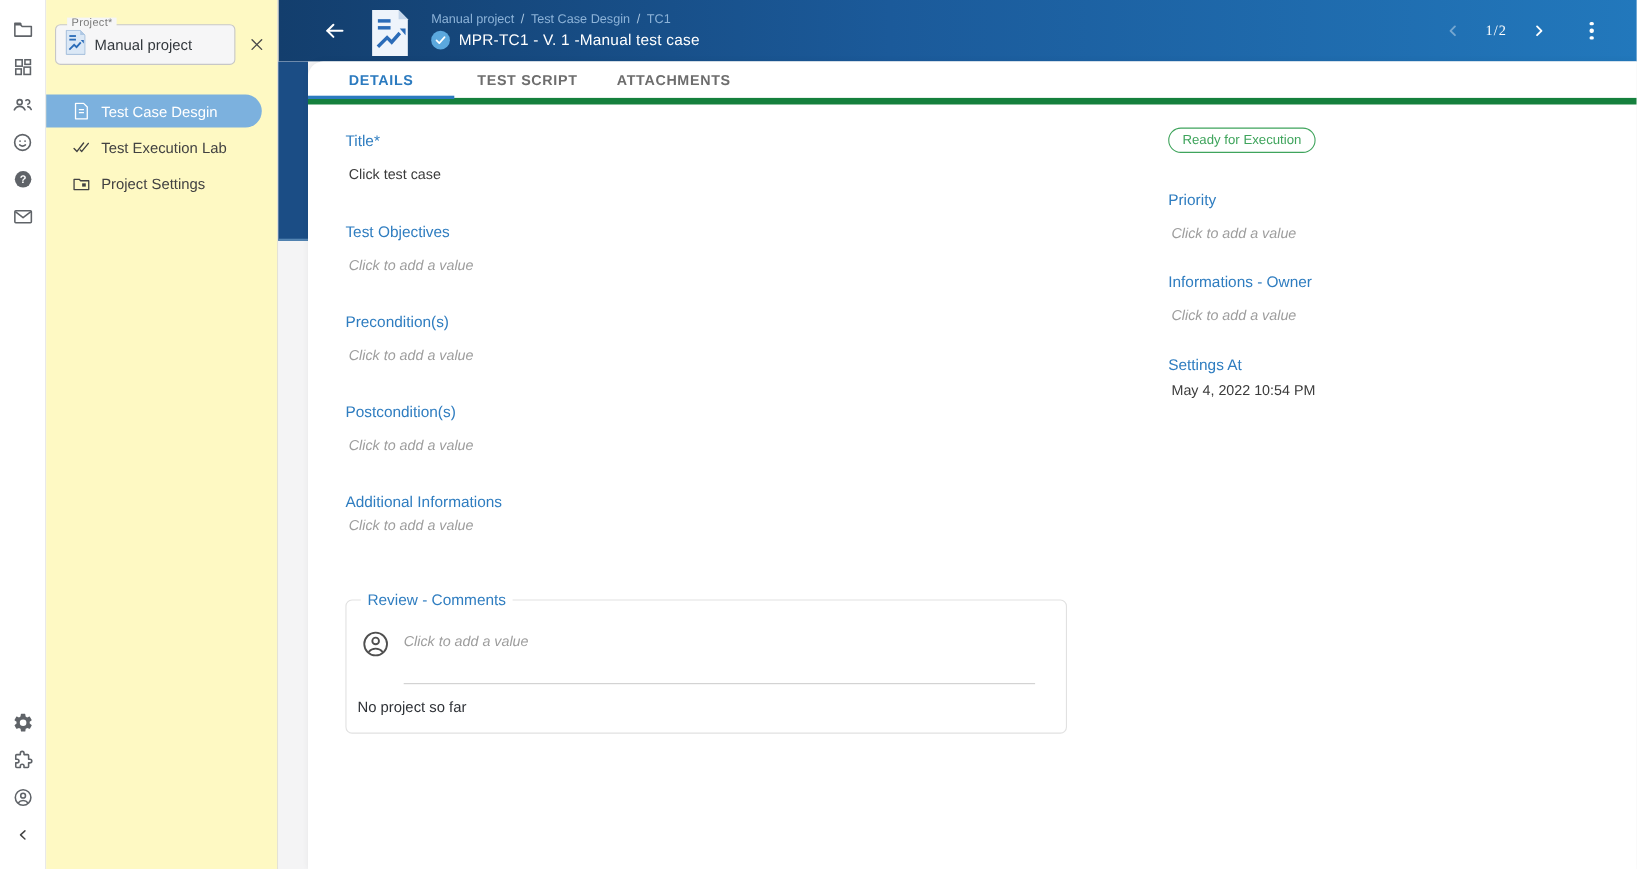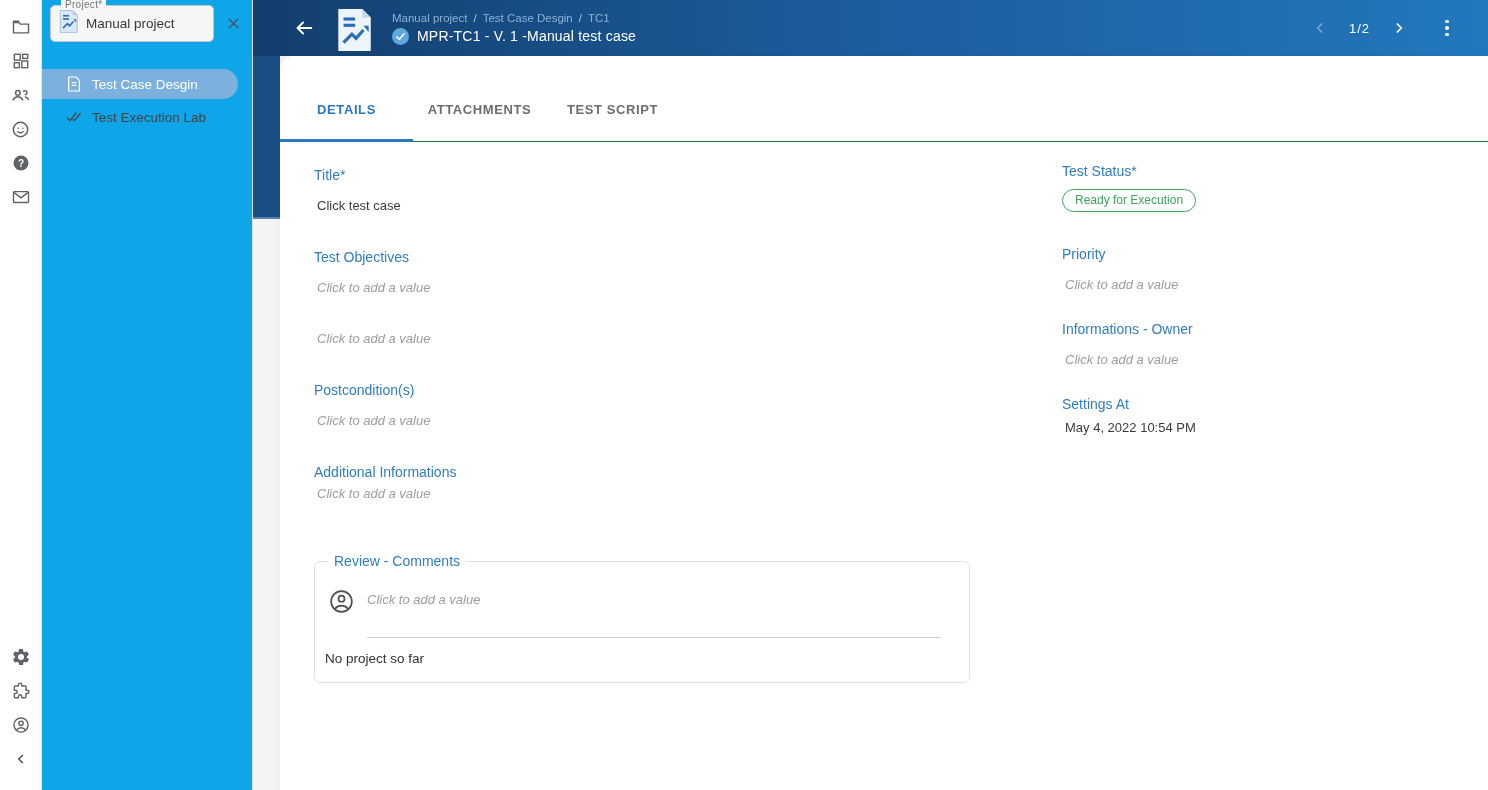--- a/index.html
+++ b/index.html
@@ -6,21 +6,21 @@
   html,body { width:1488px; height:790px; overflow:hidden; font-family:"Liberation Sans", sans-serif; background:#fff; }
   .app { display:flex; width:1488px; height:790px; }
 
   
   .rail { width:42px; background:#fff; border-right:1px solid #e7e7e7; display:flex; flex-direction:column; align-items:center; padding:14px 0 10px; flex-shrink:0; }
   .rail .icon-btn { width:26px; height:26px; margin-bottom:8px; display:flex; align-items:center; justify-content:center; color:#5f6368; cursor:pointer; }
   .rail .spacer { flex:1; }
   .rail svg { display:block; }
 
   
-  .sidebar { width:211px; background:#0ea5e9; border-right:1px solid #ddd; flex-shrink:0; padding-top:5px; position:relative; }
+  .sidebar { width:211px; background:#fef9c3; border-right:1px solid #ddd; flex-shrink:0; padding-top:22px; position:relative; }
   .project-row { display:flex; align-items:center; padding:0 6px 0 8px; }
   .project-box { position:relative; flex:1; height:37px; border:1px solid #c7c7c7; border-radius:5px; background:#f6f6f7; display:flex; align-items:center; padding:0 8px; cursor:pointer; }
   .project-box .flabel { position:absolute; top:-7px; left:10px; background:#f6f6f7; padding:0 4px; font-size:10px; color:#7a7a7a; letter-spacing:.3px; }
   .project-box .pval { font-size:13.5px; color:#33383d; margin-left:8px; }
   .close-x { width:26px; height:26px; margin-left:6px; display:flex; align-items:center; justify-content:center; cursor:pointer; color:#4a4a4a; }
   .nav { margin-top:27px; }
   .nav-item { height:30px; display:flex; align-items:center; padding-left:24px; margin-bottom:3px; cursor:pointer; color:#424242; font-size:13.5px; }
   .nav-item .nicon { width:16px; height:16px; margin-right:10px; display:flex; align-items:center; justify-content:center; }
   .nav-item.selected { background:#7cb1de; color:#fff; width:196px; border-radius:0 16px 16px 0; margin-left:0; }
   .nav-item.selected .nicon { color:#fff; }
@@ -30,32 +30,32 @@
   .topbar { height:56px; flex-shrink:0; background:linear-gradient(90deg,#133e6d 0%,#1b5a9a 45%,#2278bc 100%); display:flex; align-items:center; color:#fff; padding-left:37px; }
   .back-btn { width:28px; height:28px; display:flex; align-items:center; justify-content:center; cursor:pointer; }
   .doc-badge { margin-left:18px; width:36px; height:44px; position:relative; top:2px; flex-shrink:0; }
   .head-texts { margin-left:20px; display:flex; flex-direction:column; justify-content:center; }
   .crumbs { font-size:11.5px; color:#8db3d8; display:flex; gap:6px; align-items:center; }
   .crumbs .crumb { cursor:pointer; }
   .crumbs .sep { color:#a7c4de; }
   .title-row { display:flex; align-items:center; margin-top:4px; }
   .check-badge { width:17px; height:17px; border-radius:50%; background:#5ba8de; display:flex; align-items:center; justify-content:center; margin-right:8px; }
   .page-title { font-size:14px; color:#fff; letter-spacing:.2px; }
-  .topbar-right { margin-left:auto; display:flex; align-items:center; gap:14px; padding-right:28px; }
+  .topbar-right { margin-left:auto; display:flex; align-items:center; gap:14px; padding-right:28px;font-family:Liberation Serif, serif; }
   .pg-btn { width:30px; height:30px; display:flex; align-items:center; justify-content:center; cursor:pointer; }
   .pg-btn.disabled { opacity:.38; }
   .pg-count { font-size:13px; color:#fff; letter-spacing:1px; }
   .kebab { width:26px; height:30px; display:flex; flex-direction:column; align-items:center; justify-content:center; gap:3px; cursor:pointer; margin-left:6px; }
   .kebab i { width:3.6px; height:3.6px; border-radius:50%; background:#fff; }
 
   .content { flex:1; background:#f4f4f5; position:relative; min-height:0; }
   .blue-strip { position:absolute; left:0; top:0; width:27px; height:163px; background:#1b4d85; border-bottom:2px solid #5585b3; }
   .card { position:relative; margin-left:27px; height:100%; background:#fff; border-top-left-radius:14px; box-shadow:0 0 6px rgba(0,0,0,.06); overflow:hidden; }
 
-  .tabs { height:64px; display:flex; border-bottom:1px solid #15803d;margin-top:22px; }
+  .tabs { height:39px; display:flex; border-bottom:6px solid #15803d; }
   .tab { width:133px; display:flex; align-items:center; justify-content:center; font-size:13px; font-weight:bold; letter-spacing:.6px; color:#6d6d6d; cursor:pointer; position:relative; }
   .tab.active { color:#2b7abf; }
   .tab.active::after { content:""; position:absolute; left:0; right:0; bottom:-1px; height:3px; background:#2b7abf; }
 
   .form { display:flex; }
   .col-left { margin-left:34px; width:748px; padding-top:25px; }
   .col-right { width:360px; padding-top:21px; }
   .field { margin-bottom:36px; }
   .field .flbl { font-size:14px; color:#2f7dc0; margin-bottom:15px; cursor:default; }
   .field .fval { font-size:13px; color:#3b3b3b; padding-left:3px; cursor:pointer; }
@@ -180,20 +180,29 @@
       </div>
       <div class="nav-item">
         <span class="nicon">
           <svg width="17" height="14" viewBox="0 0 24 18" fill="none" stroke="currentColor" stroke-width="1.9" stroke-linecap="round" stroke-linejoin="round">
               <path d="M2 10.5 6 14.5 15 3"></path>
               <path d="M10.5 12.5l2 2L21.5 3.5"></path>
             </svg>
         </span>
         <span>Test Execution Lab</span>
       </div>
+      <div class="nav-item">
+        <span class="nicon">
+          <svg width="16" height="14" viewBox="0 0 24 20" fill="none" stroke="currentColor" stroke-width="1.8" stroke-linejoin="round">
+              <path d="M2 4h7l2 2h11v12H2z"></path>
+              <rect x="13" y="9.5" width="5" height="4.5" fill="currentColor" stroke="none"></rect>
+            </svg>
+        </span>
+        <span>Project Settings</span>
+      </div>
     </div>
   </div>
 
   <div class="main">
 
     <div class="topbar">
       <div class="back-btn">
         <svg width="22" height="22" viewBox="0 0 24 24" fill="none" stroke="#fff" stroke-width="2" stroke-linecap="round" stroke-linejoin="round">
             <path d="M20 12H5"></path>
             <path d="M11 6l-6 6 6 6"></path>
@@ -245,36 +254,37 @@
           </div>
       </div>
     </div>
 
     <div class="content">
       <div class="blue-strip"></div>
       <div class="card">
 
         <div class="tabs">
           <div class="tab active">DETAILS</div>
+          <div class="tab">TEST SCRIPT</div>
           <div class="tab">ATTACHMENTS</div>
-          <div class="tab">TEST SCRIPT</div>
         </div>
 
         <div class="form">
 
           <div class="col-left">
             <div class="field">
               <div class="flbl">Title*</div>
               <div class="fval">Click test case</div>
             </div>
             <div class="field">
               <div class="flbl">Test Objectives</div>
               <div class="fph">Click to add a value</div>
             </div>
             <div class="field">
+              <div class="flbl">Precondition(s)</div>
               <div class="fph">Click to add a value</div>
             </div>
             <div class="field">
               <div class="flbl">Postcondition(s)</div>
               <div class="fph">Click to add a value</div>
             </div>
             <div class="field tight">
               <div class="flbl">Additional Informations</div>
               <div class="fph">Click to add a value</div>
             </div>
@@ -292,21 +302,20 @@
                 <div class="comment-input">
                   <span class="fph2">Click to add a value</span>
                 </div>
               </div>
               <div class="no-comments">No project so far</div>
             </div>
           </div>
 
           <div class="col-right">
             <div class="field">
-              <div class="flbl" style="margin-bottom:10px">Test Status*</div>
               <span class="status-pill">Ready for Execution</span>
             </div>
             <div class="field" style="margin-top:34px">
               <div class="flbl">Priority</div>
               <div class="fph">Click to add a value</div>
             </div>
             <div class="field">
               <div class="flbl">Informations - Owner</div>
               <div class="fph">Click to add a value</div>
             </div>

